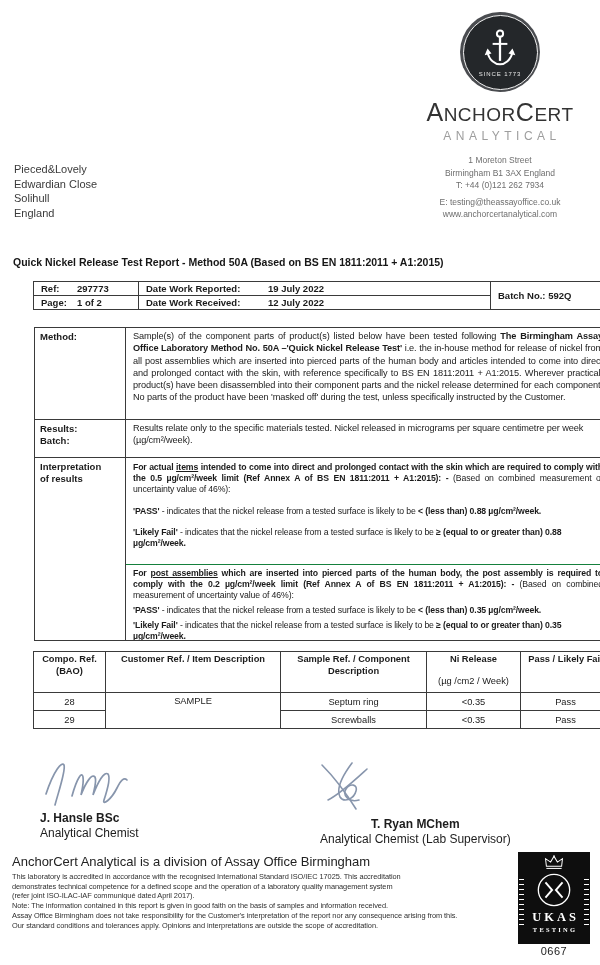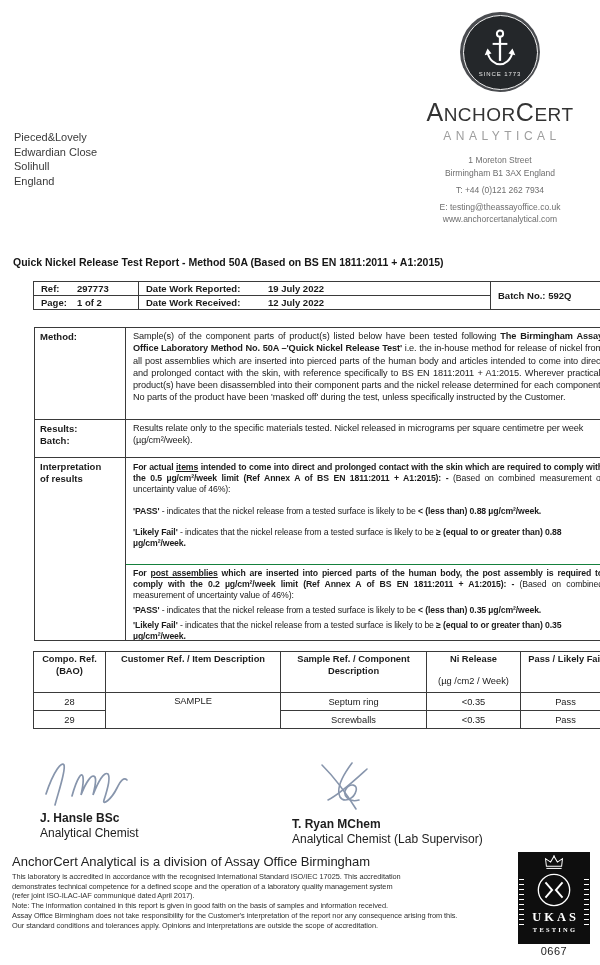--- a/index.html
+++ b/index.html
@@ -3,33 +3,33 @@
 <meta charset="utf-8">
 <style>
   * { margin:0; padding:0; box-sizing:border-box; }
   html,body { background:#ffffff; }
   body {
     position:relative; width:600px; height:965px;
     font-family:"Liberation Sans", sans-serif; color:#1b1b1b; overflow:hidden;
   }
 
   
-  .recipient { position:absolute; left:14px; top:130px; font-size:11px; line-height:14.5px; color:#3a3a3a; }
+  .recipient { position:absolute; left:14px; top:162px; font-size:11px; line-height:14.5px; color:#3a3a3a; }
   .brand { position:absolute; left:400px; top:12px; width:200px; text-align:center; }
   .logo-outer { margin:0 auto; width:80px; height:80px; border-radius:50%; background:#4a4c50;
     display:flex; align-items:center; justify-content:center; }
   .logo-inner { width:75px; height:75px; border-radius:50%; background:#24272a; border:1px solid #f2f2f2;
     display:flex; flex-direction:column; align-items:center; justify-content:center; }
   .since { font-size:6px; letter-spacing:0.9px; color:#e9e9e9; margin-top:1px; white-space:nowrap; }
   .brand-name { margin-top:6px; color:#333; white-space:nowrap; }
   .brand-name .bc { font-size:25px; letter-spacing:0.5px; }
   .brand-name .sc { font-size:19px; letter-spacing:0.5px; }
   .brand-sub { margin-top:2px; font-size:12px; letter-spacing:4.5px; color:#9d9d9d; padding-left:4px; }
   .contact { margin-top:11px; font-size:8.5px; color:#6e6e6e; line-height:12.5px; }
-  .contact .gap1 { margin-top:5px; }
+  .contact .gap1 { }
   .contact .gap2 { margin-top:4px; }
 
   
   .title { position:absolute; left:13px; top:256px; font-size:10.5px; font-weight:bold; color:#161616; }
 
   
   table { border-collapse:collapse; table-layout:fixed;margin-left:20px; }
   td, th { border:1px solid #3a3a3a; }
 
   
@@ -62,21 +62,21 @@
   .results-table td { height:18px; padding:1px 3px; vertical-align:middle; }
   .ni-unit { margin-top:10px; font-weight:normal; }
   .customer-cell { vertical-align:top !important; padding-top:3px !important; }
 
   
   .sig-svg { position:absolute; }
   .sig-left-svg  { left:32px;  top:756px; }
   .sig-right-svg { left:312px; top:759px; }
   .sig-text { position:absolute; font-size:12px; line-height:14.5px; color:#1d1d1d; }
   .sig-left-text  { left:40px;  top:811px; }
-  .sig-right-text { left:292px; top:817px; }
+  .sig-right-text { left:320px; top:817px;text-align:center; }
   .sig-name { font-weight:bold; }
 
   
   .footer-heading { position:absolute; left:12px; top:854px; font-size:13px; color:#222; }
   .footer-lines { position:absolute; left:12px; top:872px; font-size:7.4px; line-height:9.7px;
     color:#2e2e2e; white-space:nowrap; letter-spacing:-0.05px; }
 
   
   .ukas { position:absolute; left:518px; top:852px; width:72px; height:92px; background:#0e0e0e;
     display:flex; flex-direction:column; align-items:center; }

